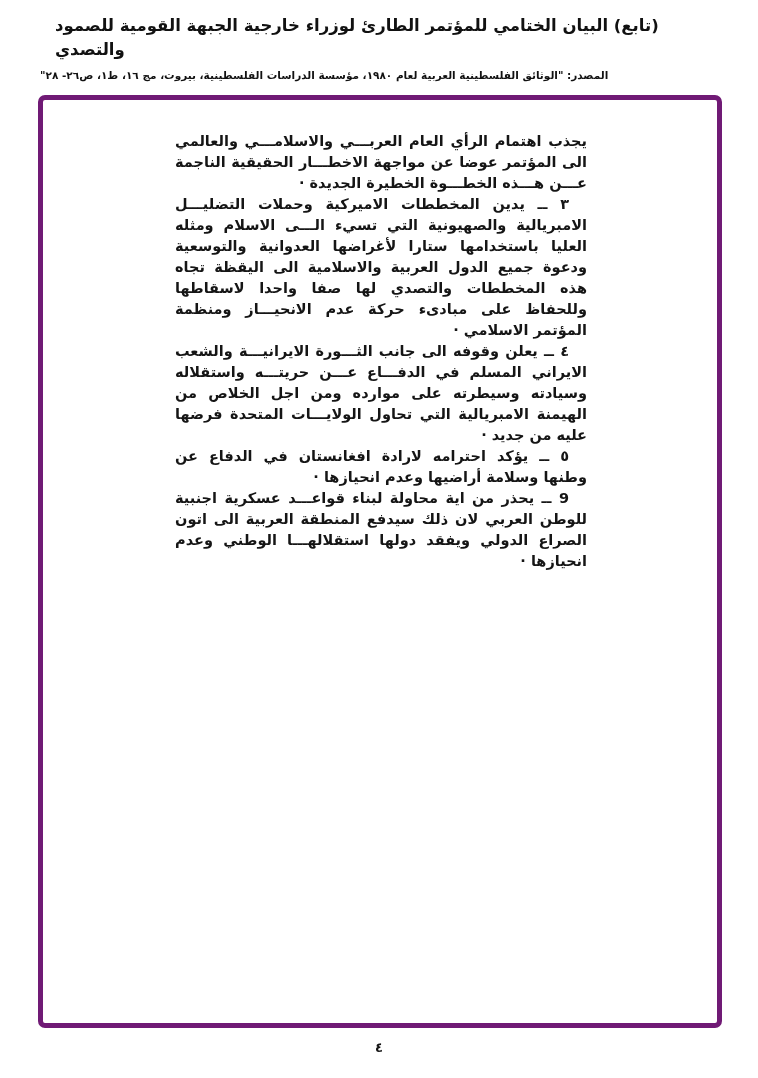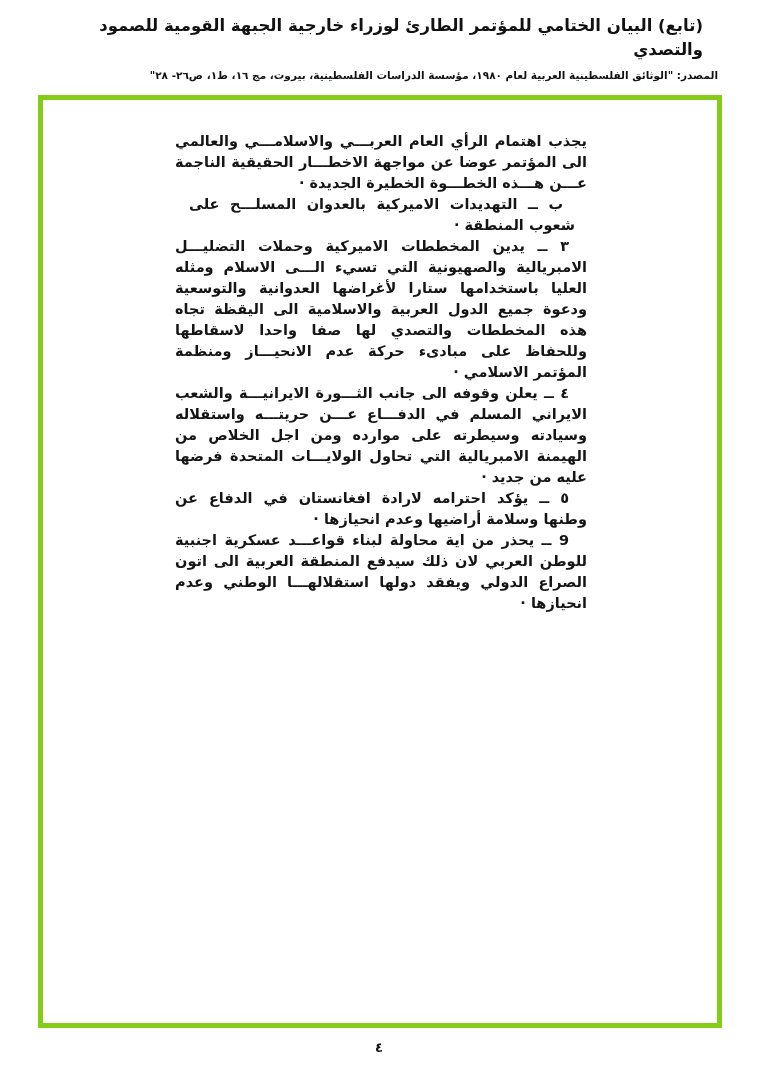--- a/index.html
+++ b/index.html
@@ -14,21 +14,21 @@
     font-family: "DejaVu Sans", sans-serif;
     color: #111111;
     overflow: hidden;
   }
   .header {
     position: absolute;
     top: 14px;
     left: 0;
     width: 758px;
     direction: rtl;
-    text-align: right;
+    text-align: left;
   }
   .header-title {
     font-size: 16.5px;
     font-weight: bold;
     letter-spacing: 0;
     padding: 0 55px;
     line-height: 24px;
   }
   .header-source {
     margin-top: 7px;
@@ -36,22 +36,22 @@
     font-weight: bold;
     line-height: 13px;
     padding: 0 40px;
   }
   .green-frame {
     position: absolute;
     left: 38px;
     top: 95px;
     width: 674px;   
     height: 923px;  
-    border: 5px solid #84cc16;
-    border-radius: 0;
+    border: 5px solid #701a75;
+    border-radius: 7px;
     background: #ffffff;
   }
   .text-col {
     position: absolute;
     top: 31px;
     right: 130px;
     width: 412px;
     direction: rtl;
     text-align: justify;
     text-justify: inter-word;
@@ -82,21 +82,20 @@
 <body>
 
 <div class="header">
   <div class="header-title">(تابع) البيان الختامي للمؤتمر الطارئ لوزراء خارجية الجبهة القومية للصمود والتصدي</div>
   <div class="header-source">المصدر: "الوثائق الفلسطينية العربية لعام ١٩٨٠،  مؤسسة الدراسات الفلسطينية، بيروت، مج ١٦، ط١، ص٢٦- ٢٨"</div>
 </div>
 
 <div class="green-frame">
   <div class="text-col">
     <p class="cont">يجذب اهتمام الرأي العام العربـــي والاسلامـــي والعالمي الى المؤتمر عوضا عن مواجهة الاخطـــار الحقيقية الناجمة عـــن هـــذه الخطـــوة الخطيرة الجديدة ·</p>
-    <p class="sub">ب ــ التهديدات الاميركية بالعدوان المسلـــح على شعوب المنطقة ·</p>
     <p class="item">٣ ــ يدين المخططات الاميركية وحملات التضليـــل الامبريالية والصهيونية التي تسيء الـــى الاسلام ومثله العليا باستخدامها ستارا لأغراضها العدوانية والتوسعية ودعوة جميع الدول العربية والاسلامية الى اليقظة تجاه هذه المخططات والتصدي لها صفا واحدا لاسقاطها وللحفاظ على مبادىء حركة عدم الانحيـــاز ومنظمة المؤتمر الاسلامي ·</p>
     <p class="item">٤ ــ يعلن وقوفه الى جانب الثـــورة الايرانيـــة والشعب الايراني المسلم في الدفـــاع عـــن حريتـــه واستقلاله وسيادته وسيطرته على موارده ومن اجل الخلاص من الهيمنة الامبريالية التي تحاول الولايـــات المتحدة فرضها عليه من جديد ·</p>
     <p class="item">٥ ــ يؤكد احترامه لارادة افغانستان في الدفاع عن وطنها وسلامة أراضيها وعدم انحيازها ·</p>
     <p class="item">9 ــ يحذر من اية محاولة لبناء قواعـــد عسكرية اجنبية للوطن العربي لان ذلك سيدفع المنطقة العربية الى اتون الصراع الدولي ويفقد دولها استقلالهـــا الوطني وعدم انحيازها ·</p>
   </div>
 </div>
 
 <div class="page-number">٤</div>
 
 </body></html>

